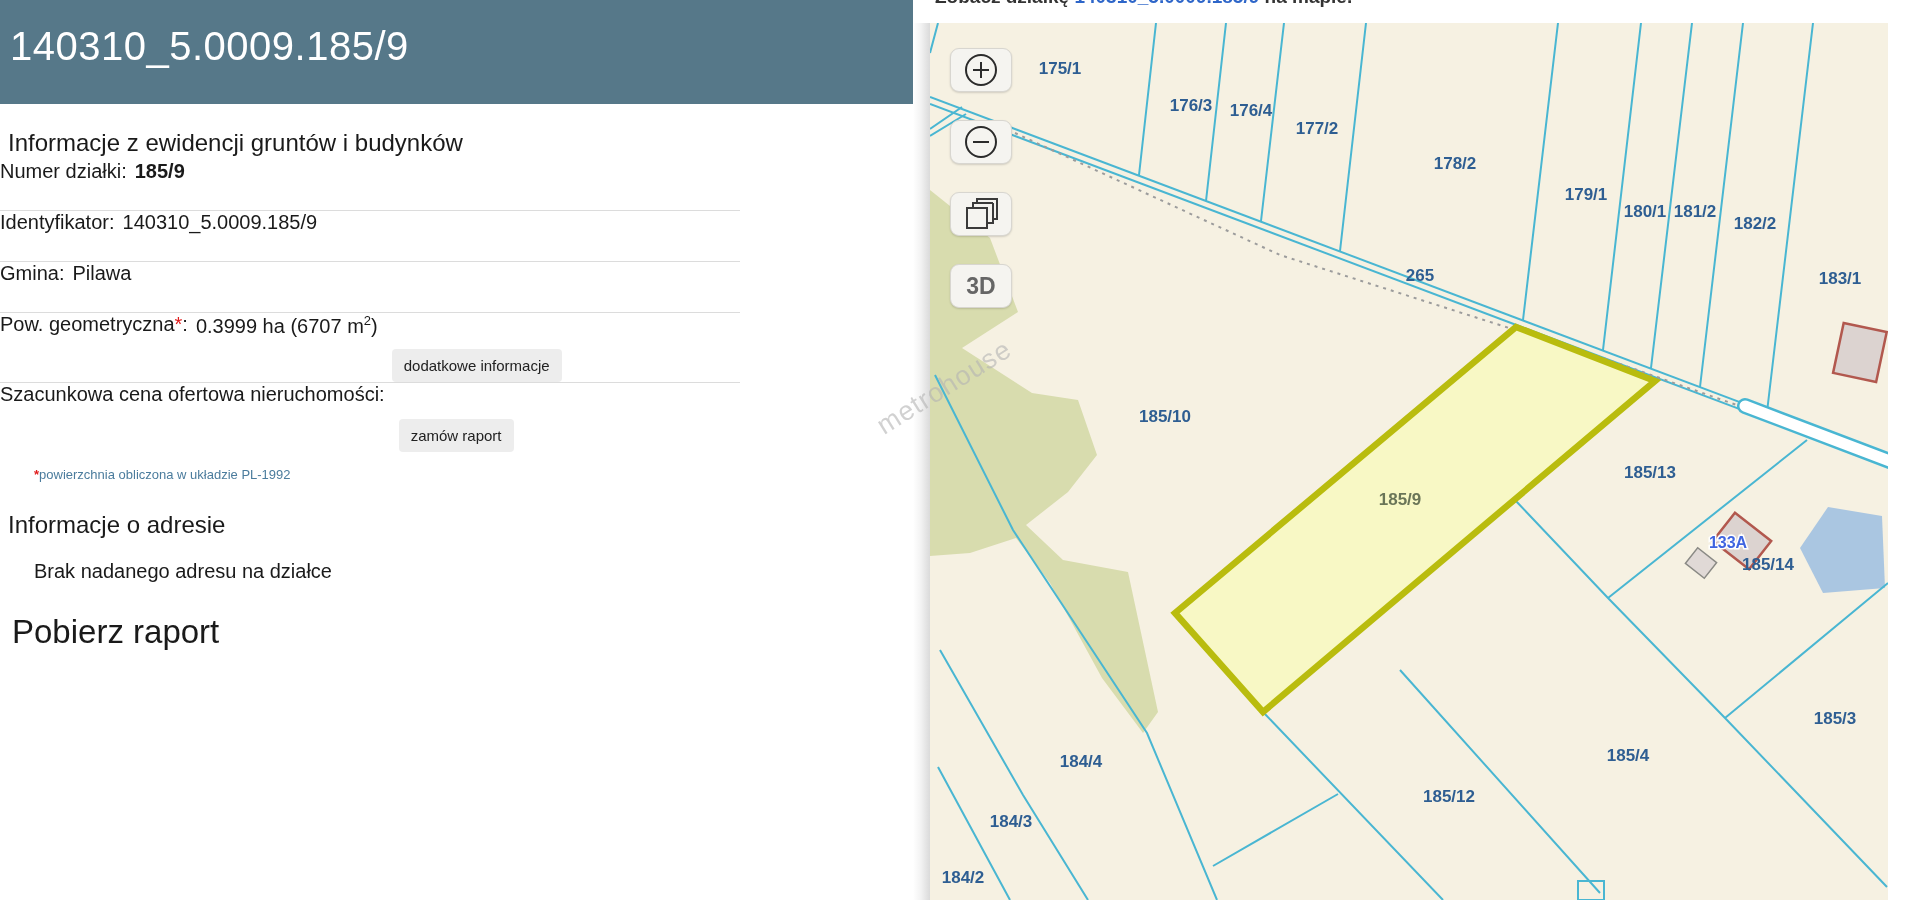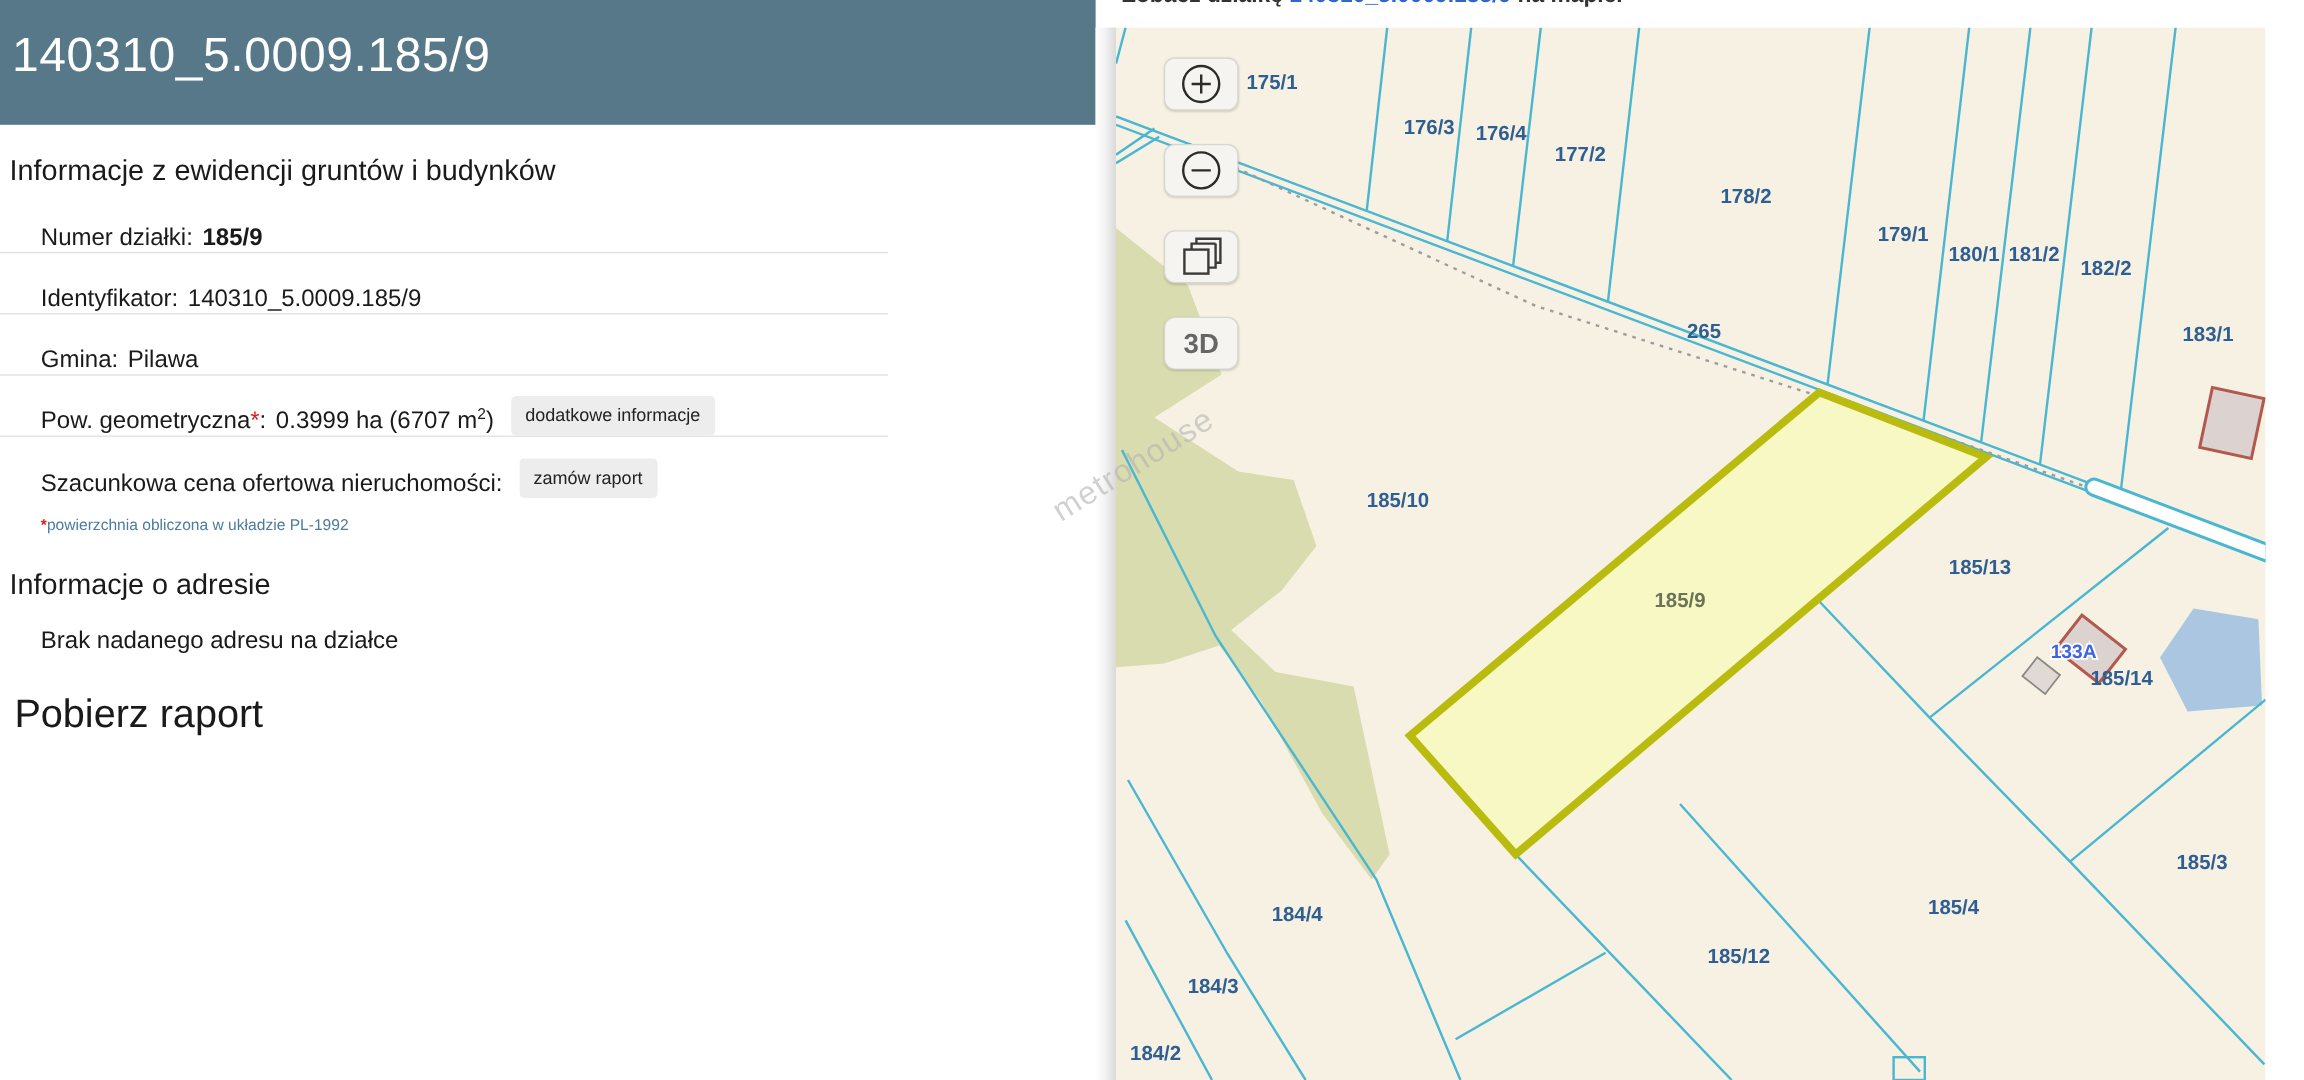--- a/index.html
+++ b/index.html
@@ -6,32 +6,32 @@
   *{ margin:0; padding:0; box-sizing:border-box; }
   html,body{ width:1920px; height:900px; overflow:hidden; background:#fff;
     font-family:"Liberation Sans","DejaVu Sans",sans-serif; }
 
   
   .panel{ position:absolute; left:0; top:0; width:913px; height:900px; background:#fff; }
   .panel-header{ height:104px; background:var(--header_bg); padding:24px 10px 0 10px; }
   .panel-header h1{ color:#fff; font-size:40px; font-weight:300; letter-spacing:.5px; }
   .h2{ font-size:24px; font-weight:400; color:var(--panel_text); padding-left:8px; margin-top:22px; line-height:34px; }
   .rows{ width:740px; margin-top:0; }
-  .row{ min-height:51px; display:flex; align-items:flex-end; padding-left:34px; font-size:20px; color:var(--panel_text); }
+  .row{ min-height:51px; display:flex; align-items:flex-start; font-size:20px; color:var(--panel_text); }
   .row.sep{ border-bottom:1px solid var(--separator); }
   .row b{ margin-left:8px; font-weight:bold; }
   .row .val{ margin-left:8px; }
   .red{ color:var(--red); }
   sup{ font-size:13px; }
   .btn-gray{ display:inline-block; background:var(--btn_gray_bg); color:#16212b; font-size:15px;
     border:none; border-radius:4px; padding:8px 12px; margin-left:14px; cursor:pointer;
     font-family:inherit; white-space:nowrap; }
   .btn-light{ display:inline-block; background:var(--btn_light_bg); color:#222; font-size:15px;
     border:none; border-radius:4px; padding:8px 12px; margin-left:14px; cursor:pointer;
-    font-family:inherit; white-space:nowrap; }
+    font-family:inherit; white-space:nowrap;margin-top:36px; }
   .footnote{ margin:15px 0 0 34px; font-size:13px; color:var(--footnote_blue); }
   .footnote .red{ font-weight:bold; }
   .addr-text{ margin:18px 0 0 34px; font-size:20px; color:var(--panel_text); }
   .h2.adres{ margin-top:26px; }
   .h1-raport{ font-size:33px; font-weight:400; color:var(--panel_text); padding-left:12px; margin-top:30px; }
 
   
   .map-top-text{ position:absolute; left:935px; top:-14px; font-size:19px; font-weight:600;
     color:#333; white-space:nowrap; }
   .map-top-text a{ color:var(--link_blue); text-decoration:none; }
@@ -49,21 +49,21 @@
   .casing-out{ stroke:var(--map_line); stroke-width:16; stroke-linecap:round; fill:none; }
   .casing-in{ stroke:#fff; stroke-width:11; stroke-linecap:round; fill:none; }
   .bld{ fill:var(--building_fill); stroke:var(--building_stroke); stroke-width:2.5; }
   .bld-sm{ fill:#e0d9d6; stroke:#8a8a85; stroke-width:1.5; }
   .plabel{ font-family:"Liberation Sans",sans-serif; font-size:17px; font-weight:bold;
     fill:var(--label_blue); text-anchor:middle; dominant-baseline:middle; }
   .plabel.sel{ fill:var(--label_sel); }
   .plabel.addr{ fill:var(--label_addr); stroke:#fff; stroke-width:3px; paint-order:stroke; font-size:16px; }
 
   
-  .ctrl{ position:absolute; left:40px; width:62px; height:44px; background:var(--ctrl_bg);
+  .ctrl{ position:absolute; left:20px; width:62px; height:44px; background:var(--ctrl_bg);
     border:1px solid var(--ctrl_border); border-radius:9px; box-shadow:0 1px 2px rgba(0,0,0,.15);
     display:flex; align-items:center; justify-content:center; cursor:pointer; }
   .ctrl svg{ display:block; }
   .ctrl-3d{ font-size:23px; font-weight:bold; color:#666; }
 
   
   .watermark{ position:absolute; left:868px; top:372px; transform:rotate(-32deg);
     font-size:27px; color:var(--watermark); opacity:.6; letter-spacing:1px; z-index:40; }
 </style>
 </head>

